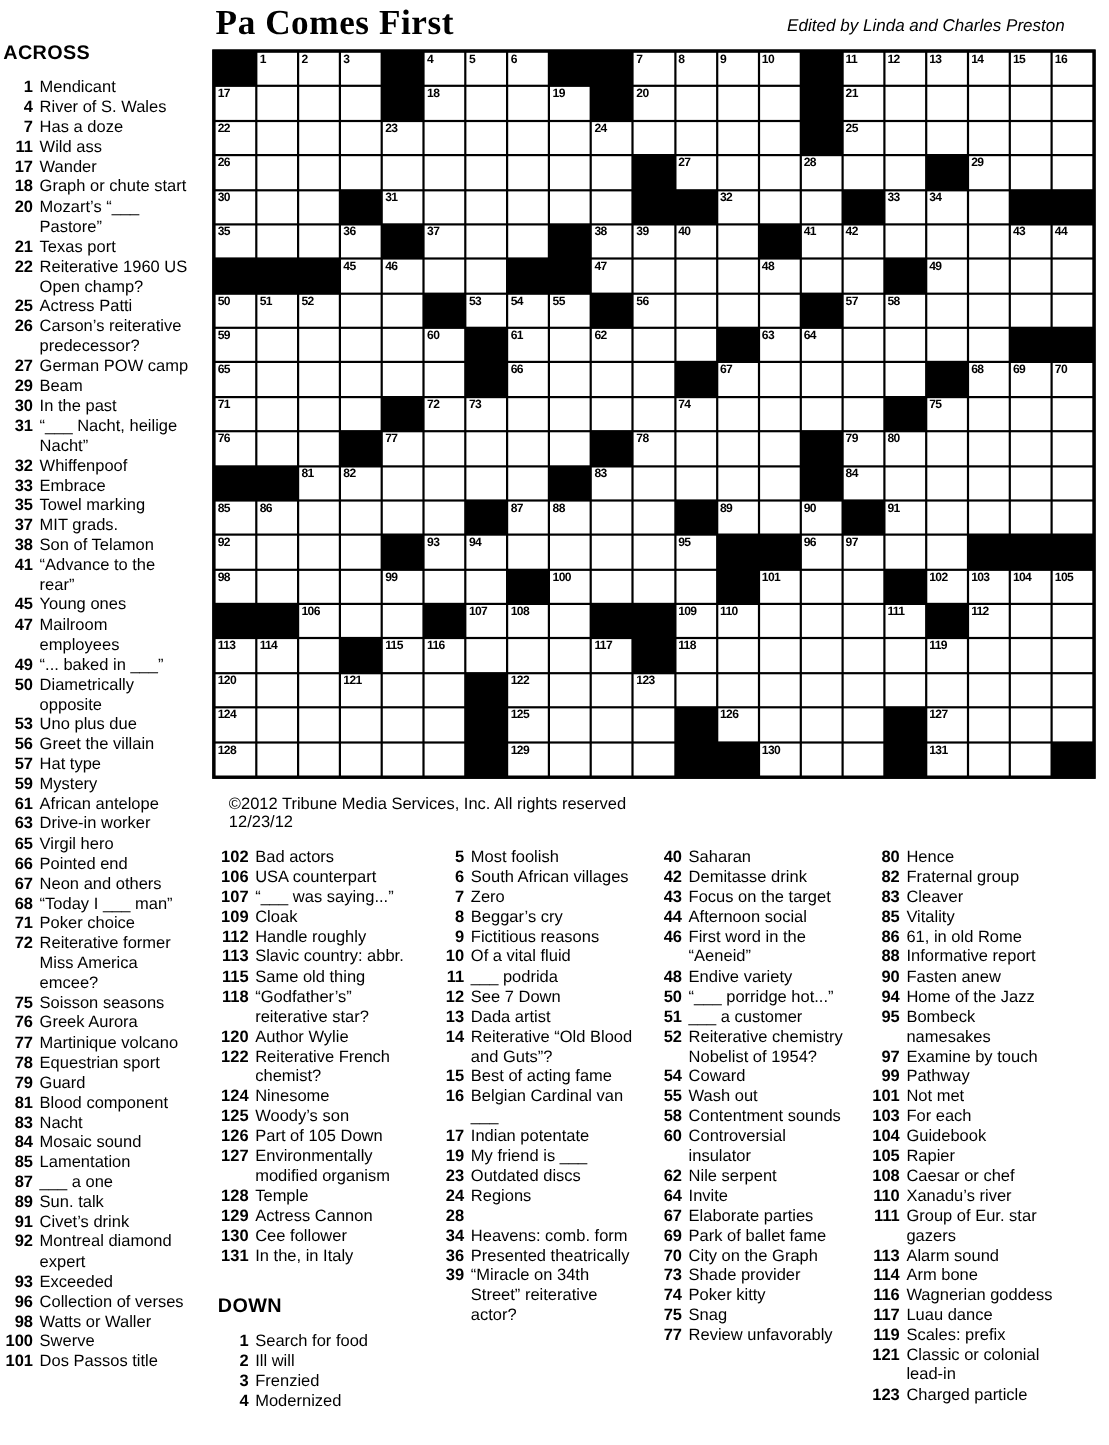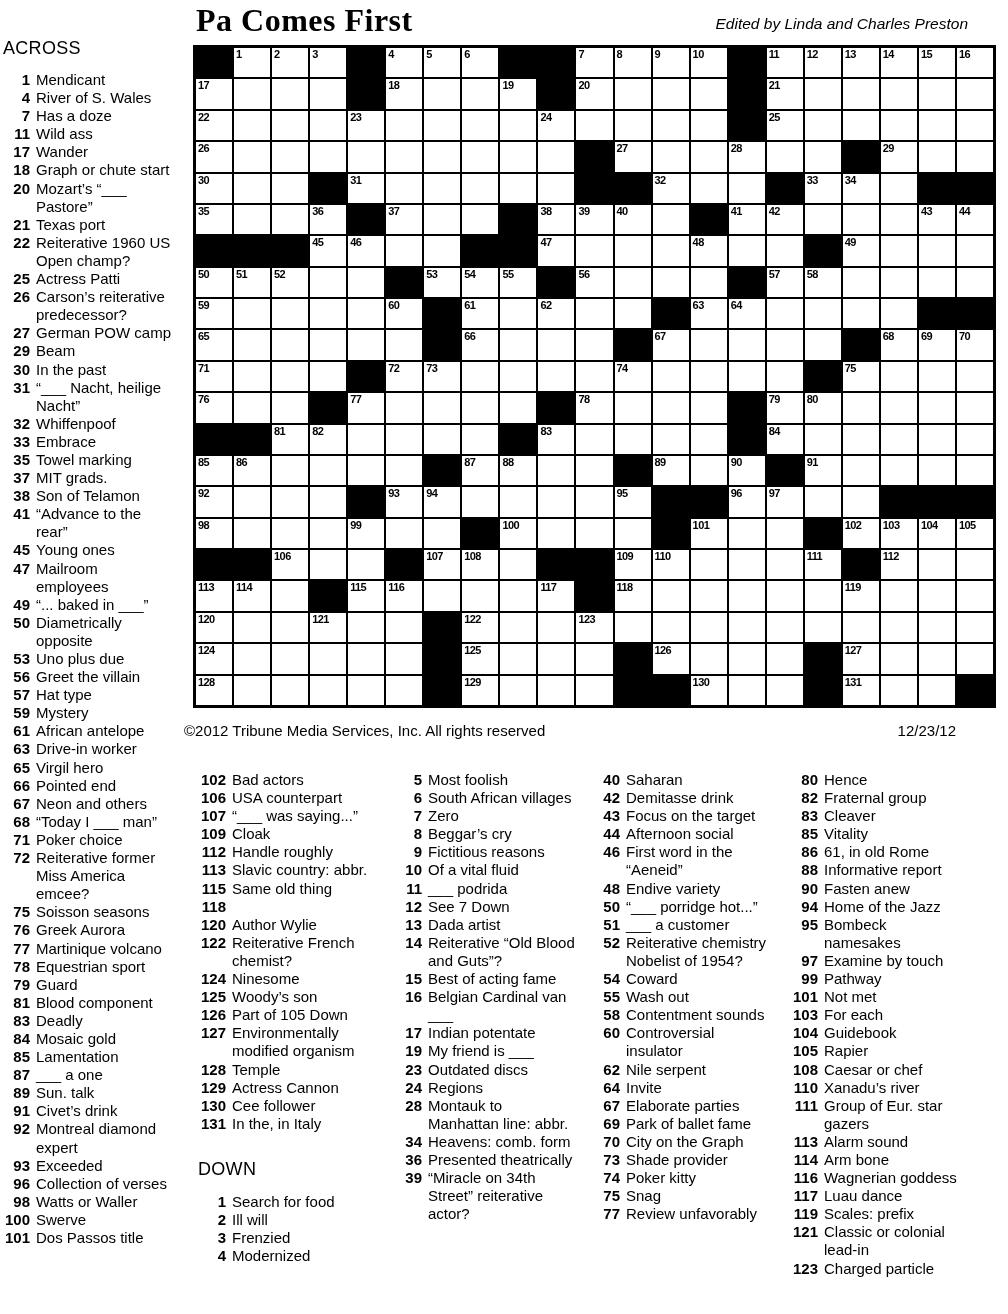--- a/index.html
+++ b/index.html
@@ -20,21 +20,21 @@
   .byline {
     position: absolute; top: 15px; right: 40px;
     font-size: 15.5px;
     font-style: italic;
   }
   
   .sidebar {
     position: absolute; left: 3px; top: 38px; width: 171px;
   }
   .section-h {
-    font-size: 18px; font-weight: normal; letter-spacing: 0.3px;
+    font-size: 18px; font-weight: bold; letter-spacing: 0.3px;
     margin: 0 0 12px 0;
   }
   .clue { display: flex; font-size: 15px; line-height: 18.1px; }
   .clue .n { flex: 0 0 27px; text-align: right; font-weight: bold; padding-right: 6px; }
   .clue .t { flex: 1; }
   .bottom-col { position: absolute; top: 771px; width: 184px; }
   .bottom-col .clue .n { flex-basis: 30px; }
   #bcol1 { left: 196px; }
   #bcol2 { left: 392px; }
   #bcol3 { left: 590px; }
@@ -51,23 +51,24 @@
     gap: 2px;
   }
   .cell { background: #fff; position: relative; }
   .cell.black { background: #000; }
   .cell .num {
     position: absolute; top: 0px; left: 2px;
     font-size: 11px; font-weight: bold; line-height: 12px;
     letter-spacing: -0.6px;
   }
   .copyright-row {
-    position: absolute; left: 184px; top: 722px; width: 772px;
-    display: flex; justify-content: space-between;
+    position: absolute; left: 208px; top: 722px; width: 772px;
+    display: flex; justify-content: flex-end;
     font-size: 15px;
+    flex-direction: column;
   }
 </style>
 </head>
 <body>
 
 <h1 class="page-title">Pa Comes First</h1>
 <div class="byline">Edited by Linda and Charles Preston</div>
 
 <div class="sidebar">
   <div class="section-h">ACROSS</div>
@@ -239,25 +240,25 @@
       <div class="clue">
         <span class="n">79</span>
         <span class="t">Guard</span>
       </div>
       <div class="clue">
         <span class="n">81</span>
         <span class="t">Blood component</span>
       </div>
       <div class="clue">
         <span class="n">83</span>
-        <span class="t">Deadly</span>
+        <span class="t">Nacht</span>
       </div>
       <div class="clue">
         <span class="n">84</span>
-        <span class="t">Mosaic gold</span>
+        <span class="t">Mosaic sound</span>
       </div>
       <div class="clue">
         <span class="n">85</span>
         <span class="t">Lamentation</span>
       </div>
       <div class="clue">
         <span class="n">87</span>
         <span class="t">___ a one</span>
       </div>
       <div class="clue">
@@ -1030,20 +1031,21 @@
     <div class="clue">
       <span class="n">113</span>
       <span class="t">Slavic country: abbr.</span>
     </div>
     <div class="clue">
       <span class="n">115</span>
       <span class="t">Same old thing</span>
     </div>
     <div class="clue">
       <span class="n">118</span>
+      <span class="t">“Godfather’s” reiterative star?</span>
     </div>
     <div class="clue">
       <span class="n">120</span>
       <span class="t">Author Wylie</span>
     </div>
     <div class="clue">
       <span class="n">122</span>
       <span class="t">Reiterative French chemist?</span>
     </div>
     <div class="clue">
@@ -1156,21 +1158,20 @@
     <div class="clue">
       <span class="n">23</span>
       <span class="t">Outdated discs</span>
     </div>
     <div class="clue">
       <span class="n">24</span>
       <span class="t">Regions</span>
     </div>
     <div class="clue">
       <span class="n">28</span>
-      <span class="t">Montauk to Manhattan line: abbr.</span>
     </div>
     <div class="clue">
       <span class="n">34</span>
       <span class="t">Heavens: comb. form</span>
     </div>
     <div class="clue">
       <span class="n">36</span>
       <span class="t">Presented theatrically</span>
     </div>
     <div class="clue">

